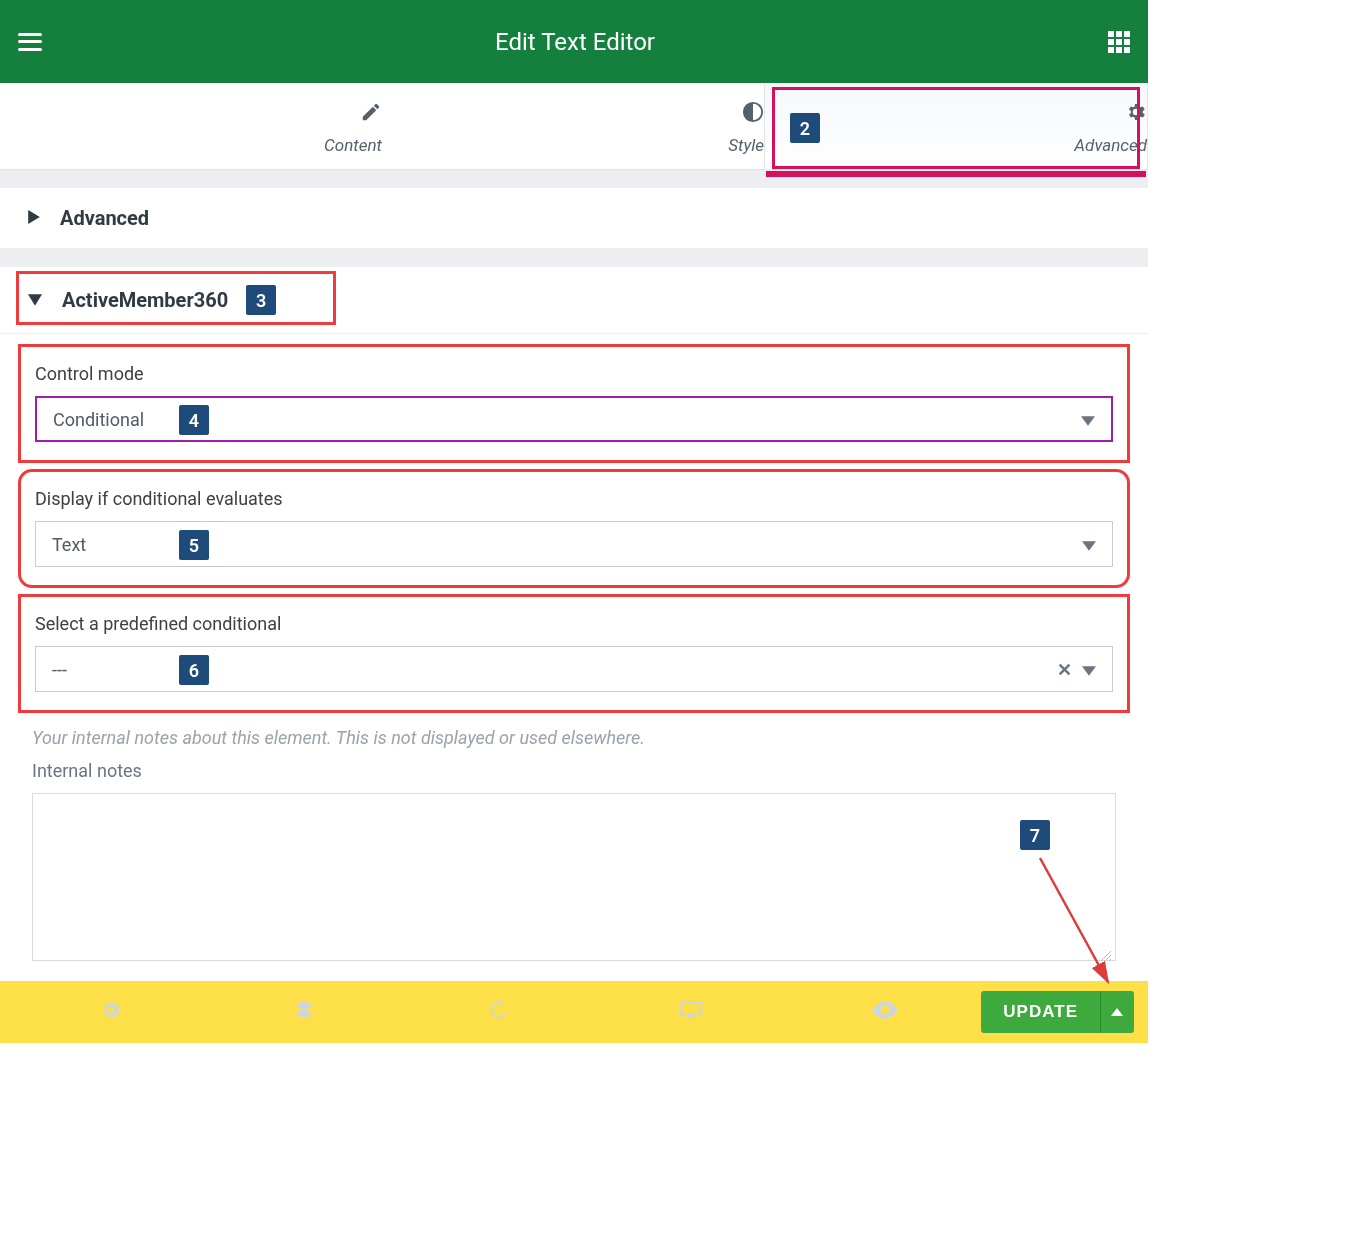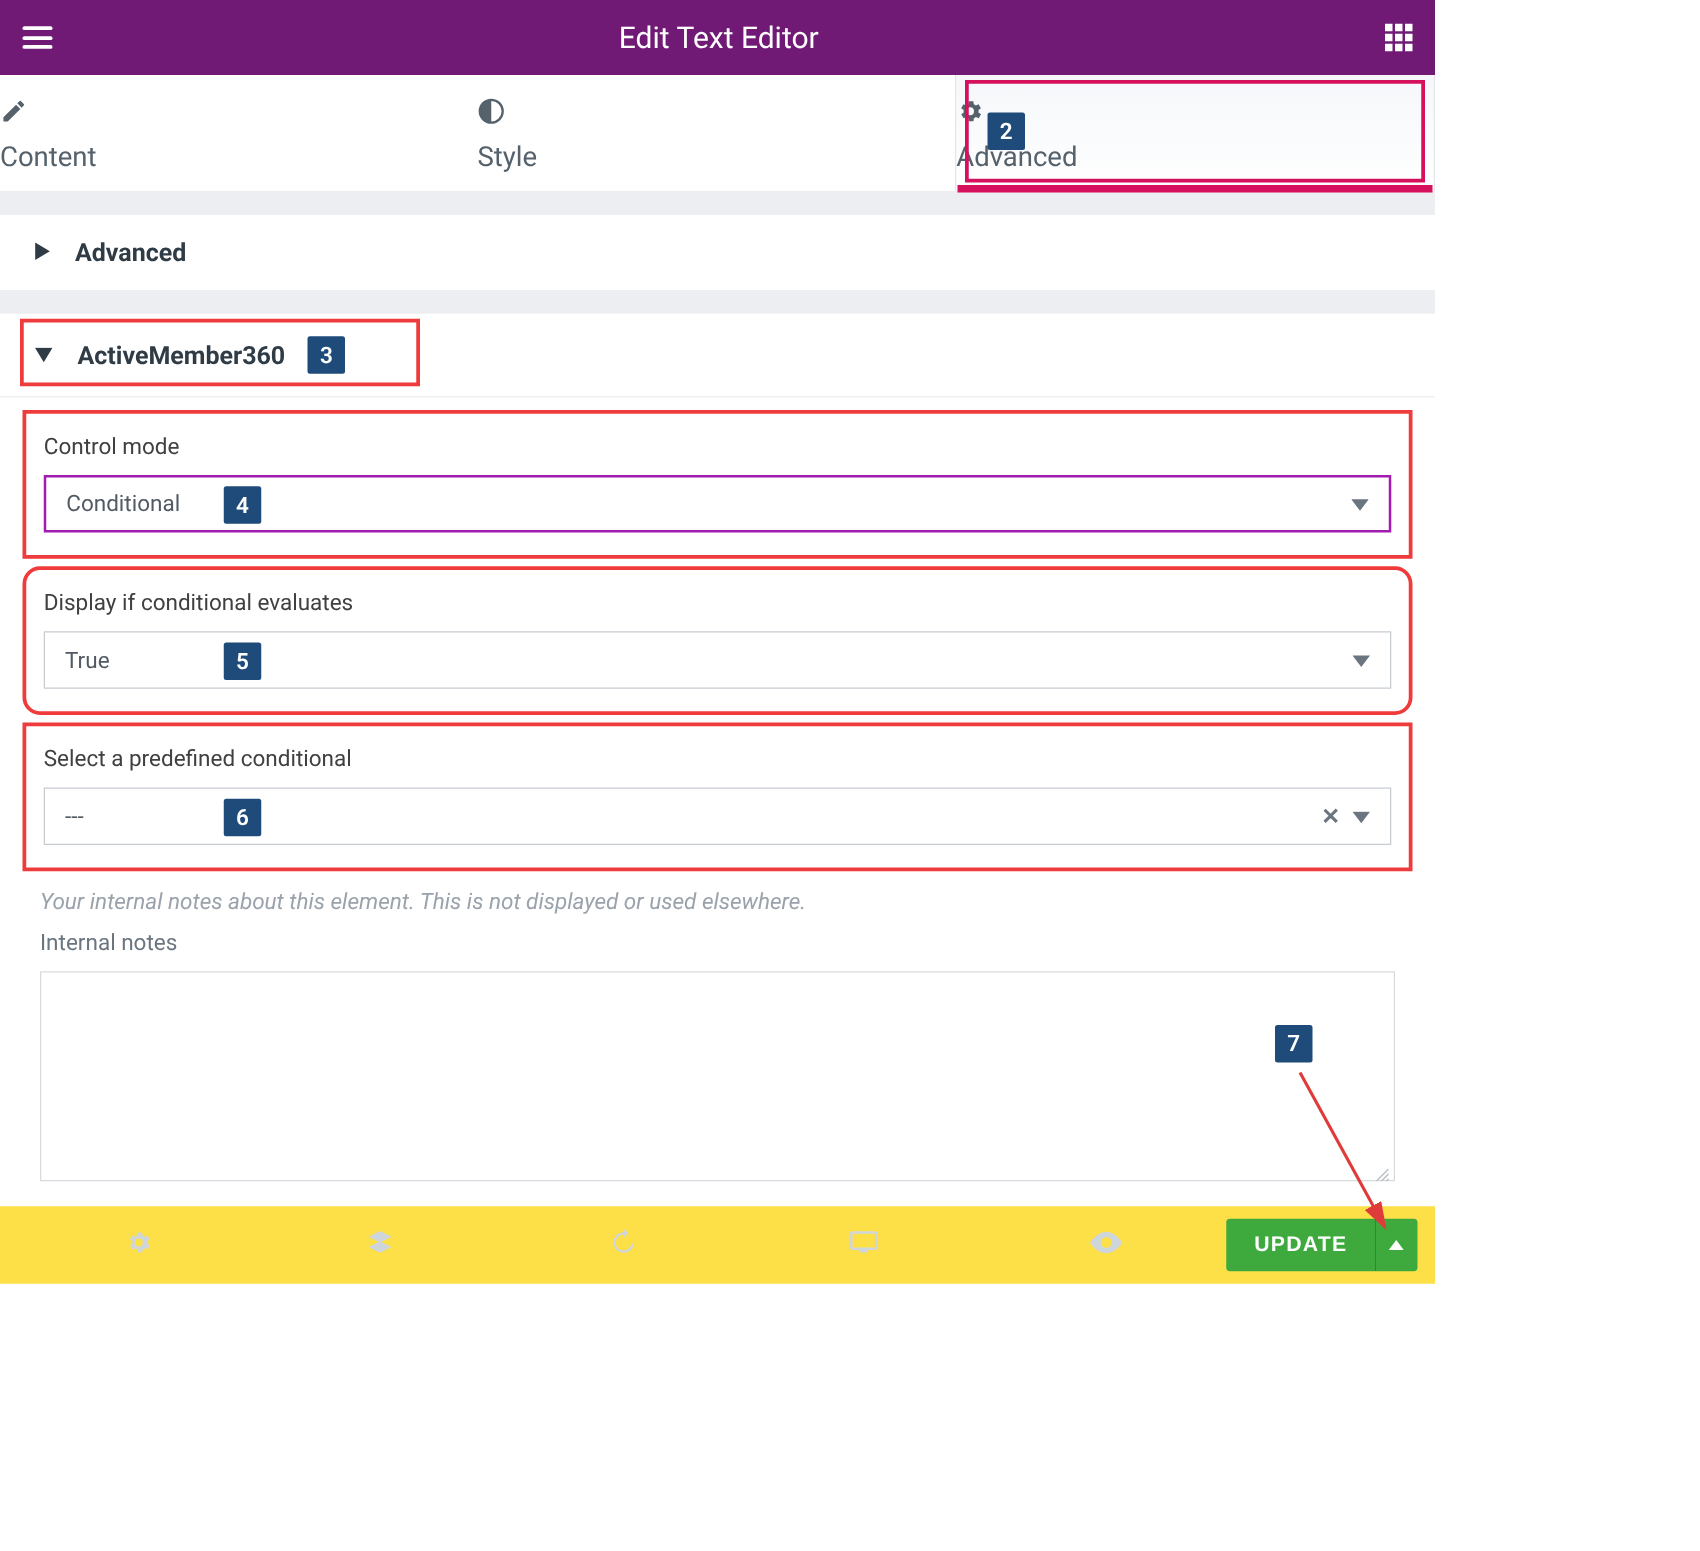--- a/index.html
+++ b/index.html
@@ -1,27 +1,27 @@
 <!DOCTYPE html>
 <html><head>
 <meta charset="utf-8">
 <style>
 * { box-sizing: border-box; margin: 0; padding: 0; }
 body { font-family: -apple-system, BlinkMacSystemFont, "Segoe UI", Roboto, sans-serif; background: #fff; width: 1360px; }
 .wrap { width: 1148px; margin: 0; position: relative; }
 
-.topbar { background: #701a75; height: 60px; display: flex; align-items: center; justify-content: space-between; padding: 0 18px; }
+.topbar { background: #15803d; height: 83px; display: flex; align-items: center; justify-content: space-between; padding: 0 18px; }
 .topbar .title { color: #fff; font-size: 24px; font-weight: 400; flex: 1; text-align: center; }
 .hamburger { width: 24px; height: 18px; display: flex; flex-direction: column; justify-content: space-between; cursor: pointer; }
 .hamburger span { height: 3px; background: #fff; border-radius: 2px; }
 .apps-icon { display: grid; grid-template-columns: repeat(3,6px); grid-template-rows: repeat(3,6px); gap: 2px; cursor: pointer; }
 .apps-icon span { background: #fff; }
 
 .tabs { display: flex; border-bottom: 1px solid #e6e6e6; position: relative; }
-.tab { flex: 1; text-align: left; padding: 18px 0 14px; cursor: pointer; color: #55616b; font-size: 22px; }
+.tab { flex: 1; text-align: right; padding: 18px 0 14px; cursor: pointer; color: #55616b; font-size: 17px; font-style: italic; }
 .tab .ticon { display: block; margin: 0 auto 8px; }
 .tab.active { background: linear-gradient(#f5f7fa,#fff); border-left: 1px solid #e6e6e6; border-right: 1px solid #e6e6e6; position: relative; }
 .tab-hl { position: absolute; border: 3px solid #d5115d; pointer-events: none; }
 
 .badge { display: inline-flex; align-items: center; justify-content: center; min-width: 30px; height: 30px; background: #1f4b7a; color: #fff; font-size: 18px; font-weight: 600; padding: 0 8px; border-radius: 2px; }
 .badge.abs { position: absolute; }
 
 .band { background: #eceef1; height: 18px; }
 
 .section-header { display: flex; align-items: center; padding: 18px 28px; cursor: pointer; border-bottom: 1px solid #eceef1; }
@@ -141,21 +141,21 @@
               <path d="M0 0h12L6 8z"></path>
             </svg>
         </span>
       </div>
       <span class="badge abs" style="left:158px; top:58px;">4</span>
     </div>
 
     <div class="red-box field-block" style="margin-top:6px; position:relative;border-radius:14px;">
       <div class="field-label">Display if conditional evaluates</div>
       <div class="select">
-        <span>True</span>
+        <span>Text</span>
         <span class="chev">
           <svg width="14" height="10" viewBox="0 0 12 8" fill="#6b7580">
               <path d="M0 0h12L6 8z"></path>
             </svg>
         </span>
       </div>
       <span class="badge abs" style="left:158px; top:58px;">5</span>
     </div>
 
     <div class="red-box field-block" style="margin-top:6px; position:relative;">

